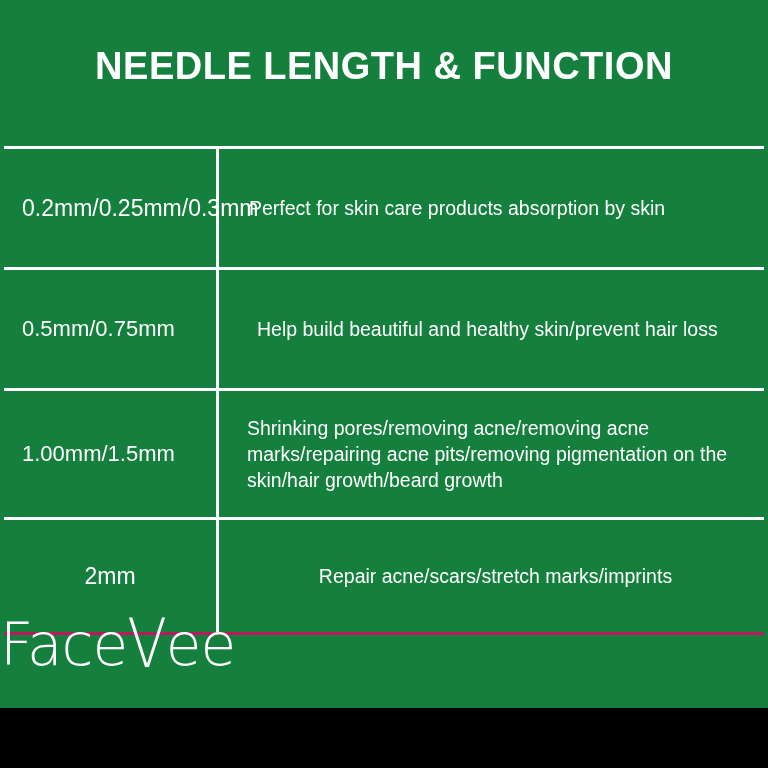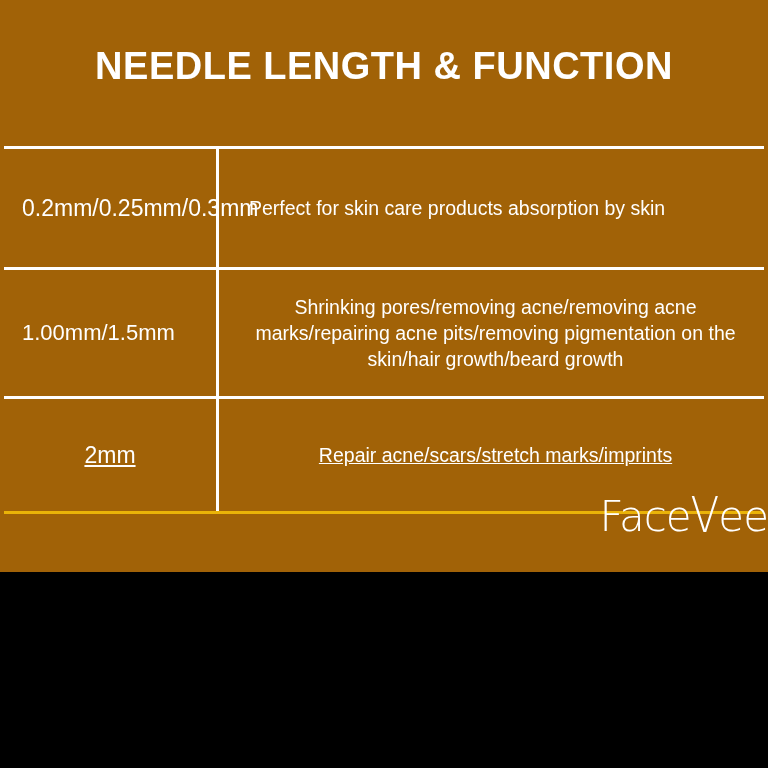--- a/index.html
+++ b/index.html
@@ -10,22 +10,22 @@
   body {
     width: 768px;
     height: 768px;
     overflow: hidden;
     font-family: "Liberation Sans", sans-serif;
     color: #ffffff;
   }
   .page {
     position: relative;
     width: 768px;
-    height: 572px;
-    background: #a16207;
+    height: 708px;
+    background: #15803d;
     box-sizing: border-box;
   }
   
   .title {
     position: absolute;
     top: 46px;
     left: 0;
     width: 768px;
     text-align: center;
     font-size: 38px;
@@ -42,63 +42,61 @@
     left: 4px;
     width: 760px;
     border-collapse: collapse;
   }
   .table .row {
     display: flex;
     border-top: 3px solid #ffffff;
     box-sizing: border-box;
   }
   .table .row:last-child {
-    border-bottom: 3px solid #eab308;
-    text-decoration: underline;
+    border-bottom: 3px solid #be185d;
   }
   .cell-length {
     width: 215px;
     box-sizing: border-box;
     border-right: 3px solid #ffffff;
     padding: 14px 18px;
     font-size: 22px;
     line-height: 1.32;
     display: flex;
     align-items: center;
   }
   .cell-desc {
     flex: 1;
     box-sizing: border-box;
     padding: 14px 20px 14px 28px;
     font-size: 19.5px;
     line-height: 1.35;
     display: flex;
     align-items: center;
-    text-align: center;
   }
   .row-1 .cell-length, .row-1 .cell-desc { min-height: 118px; }
   .row-2 .cell-length, .row-2 .cell-desc { min-height: 118px; }
   .row-3 .cell-length, .row-3 .cell-desc { min-height: 126px; }
   .row-4 .cell-length, .row-4 .cell-desc { min-height: 112px; }
 
   .row-1 .cell-length { font-size: 23px; }
   .row-4 .cell-length { justify-content: center; font-size: 23px; }
   .row-4 .cell-desc { justify-content: center; }
   .row-1 .cell-desc { padding-left: 30px; }
   .row-2 .cell-desc { padding-left: 38px; }
   .row-3 .cell-desc { }
 
   
   .logo {
     position: absolute;
     left: 0;
     bottom: 34px;
     width: 768px;
-    text-align: right;
-    font-size: 42px;
+    text-align: left;
+    font-size: 58px;
     letter-spacing: -1px;
     font-weight: 300;
     line-height: 1;
     font-family: "DejaVu Sans", sans-serif;
   }
   .logo .lw {
     display: inline-block;
     position: relative;
   }
   .logo .vee {
@@ -114,20 +112,24 @@
 
   <div class="title">NEEDLE LENGTH &amp; FUNCTION</div>
 
   <div class="table">
 
     <div class="row row-1">
       <div class="cell-length">0.2mm/0.25mm/0.3mm</div>
       <div class="cell-desc">Perfect for skin care products absorption by skin</div>
     </div>
 
+    <div class="row row-2">
+      <div class="cell-length">0.5mm/0.75mm</div>
+      <div class="cell-desc">Help build beautiful and healthy skin/prevent hair loss</div>
+    </div>
 
     <div class="row row-3">
       <div class="cell-length">1.00mm/1.5mm</div>
       <div class="cell-desc">Shrinking pores/removing acne/removing acne marks/repairing acne pits/removing pigmentation on the skin/hair growth/beard growth</div>
     </div>
 
     <div class="row row-4">
       <div class="cell-length">2mm</div>
       <div class="cell-desc">Repair acne/scars/stretch marks/imprints</div>
     </div>

